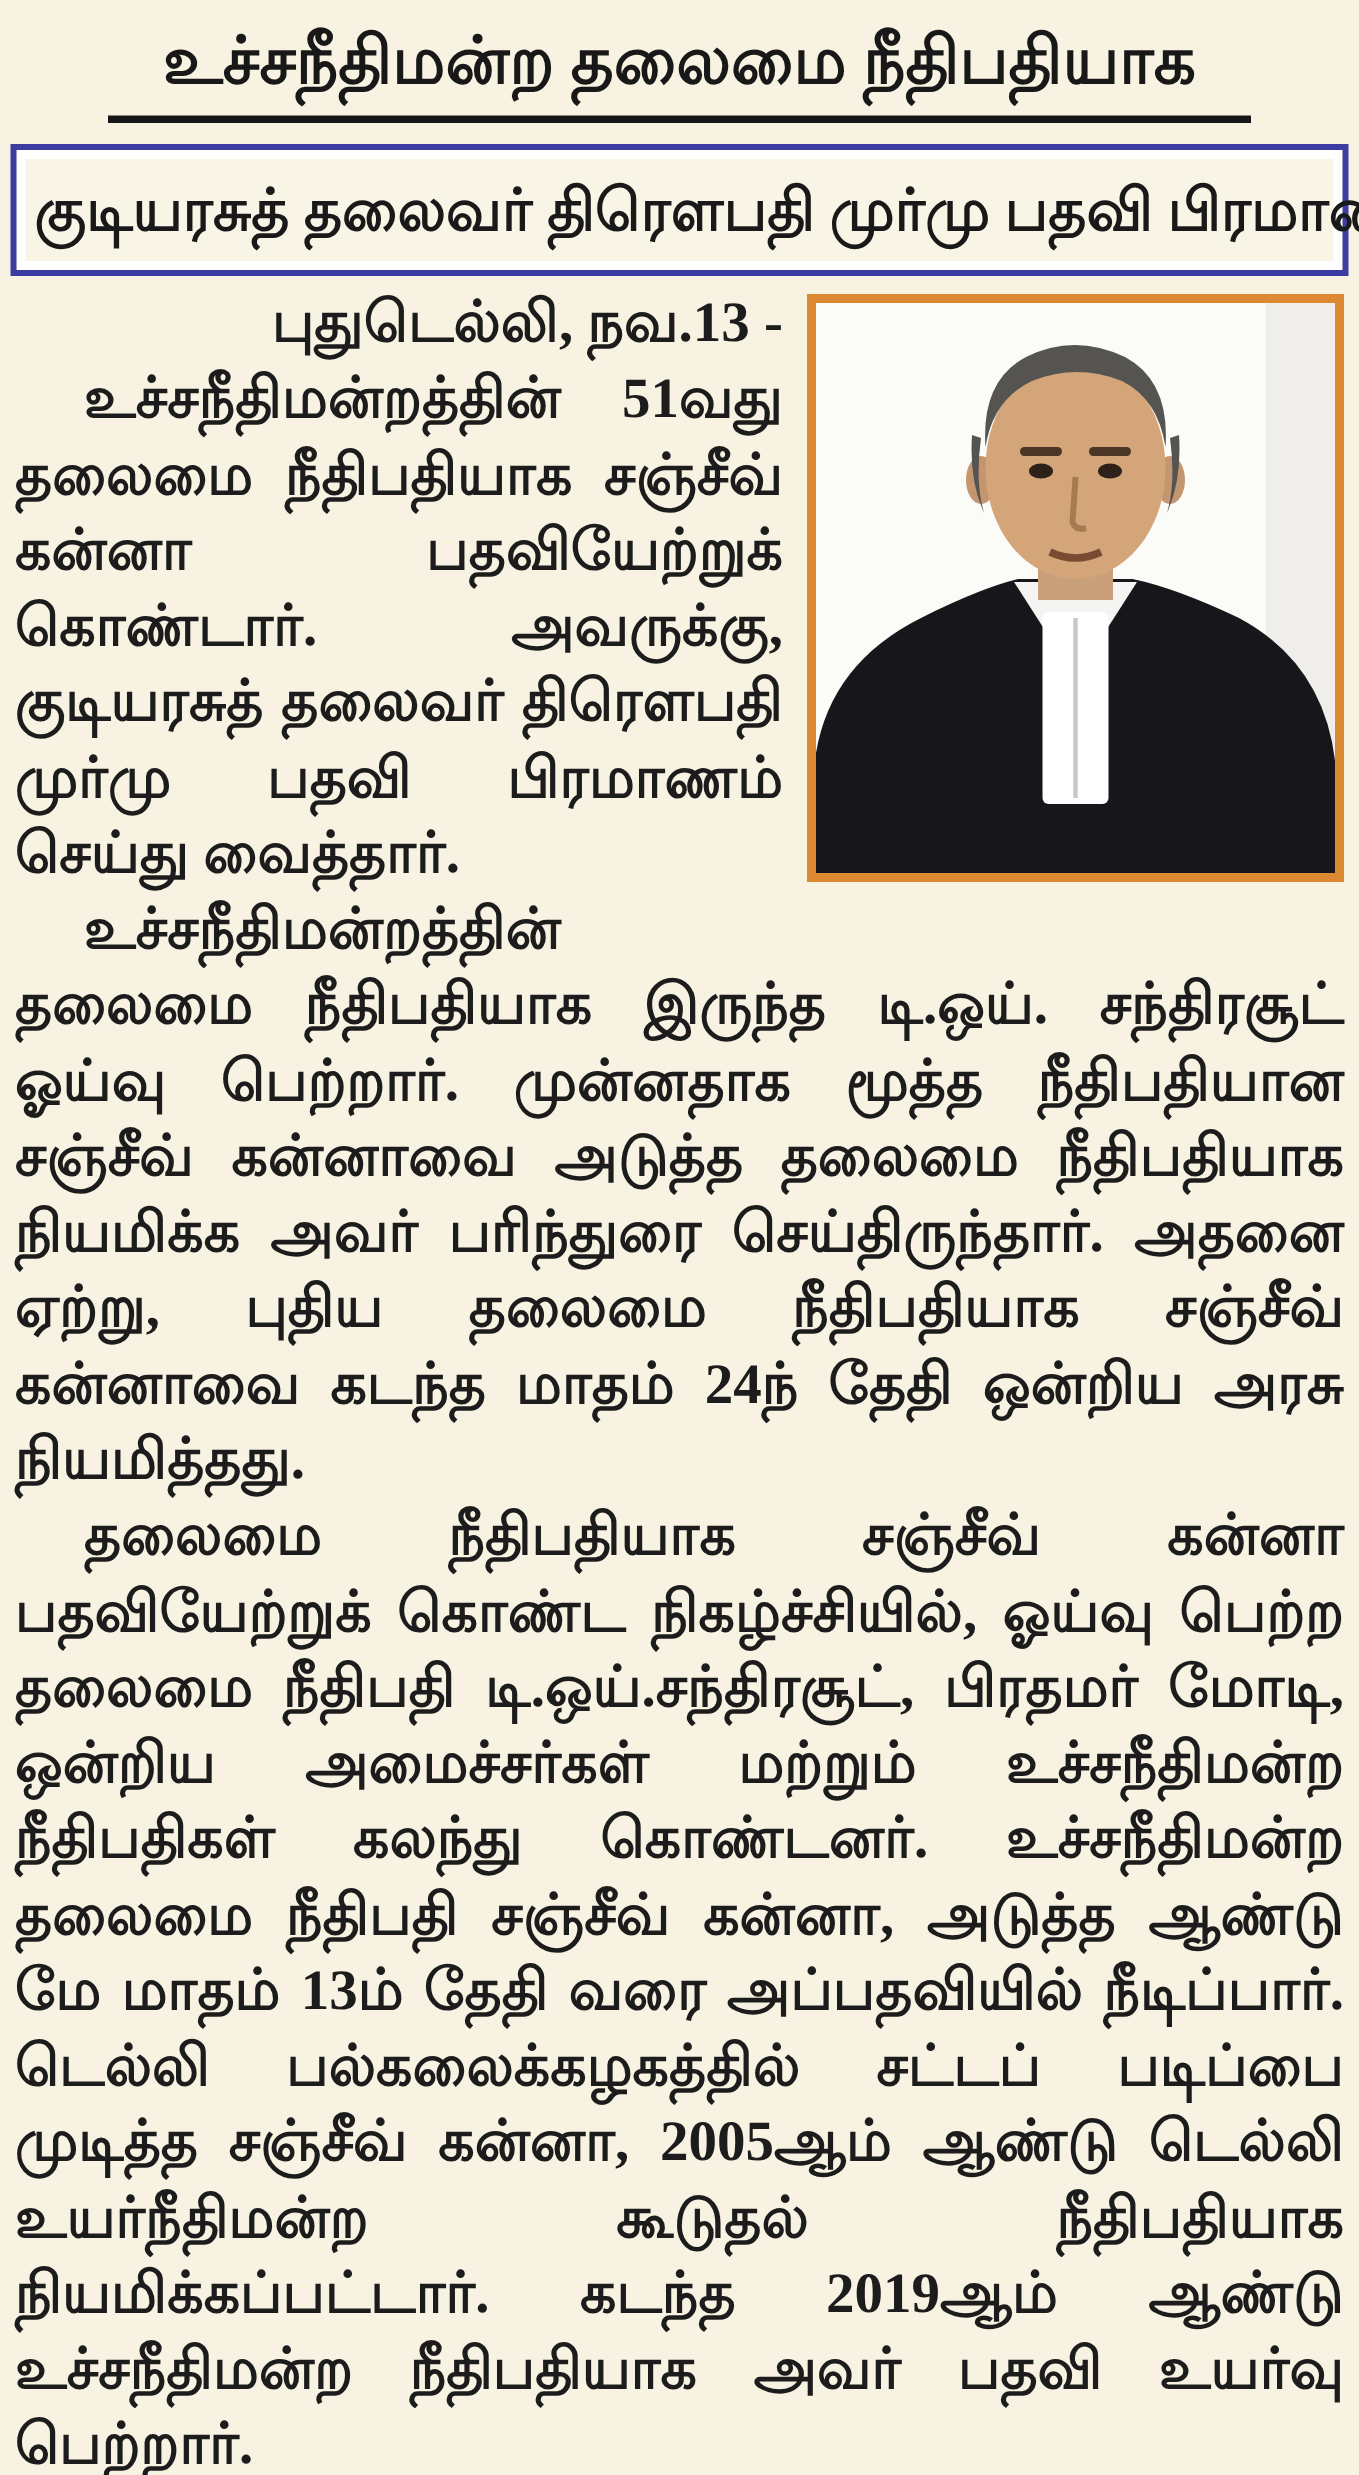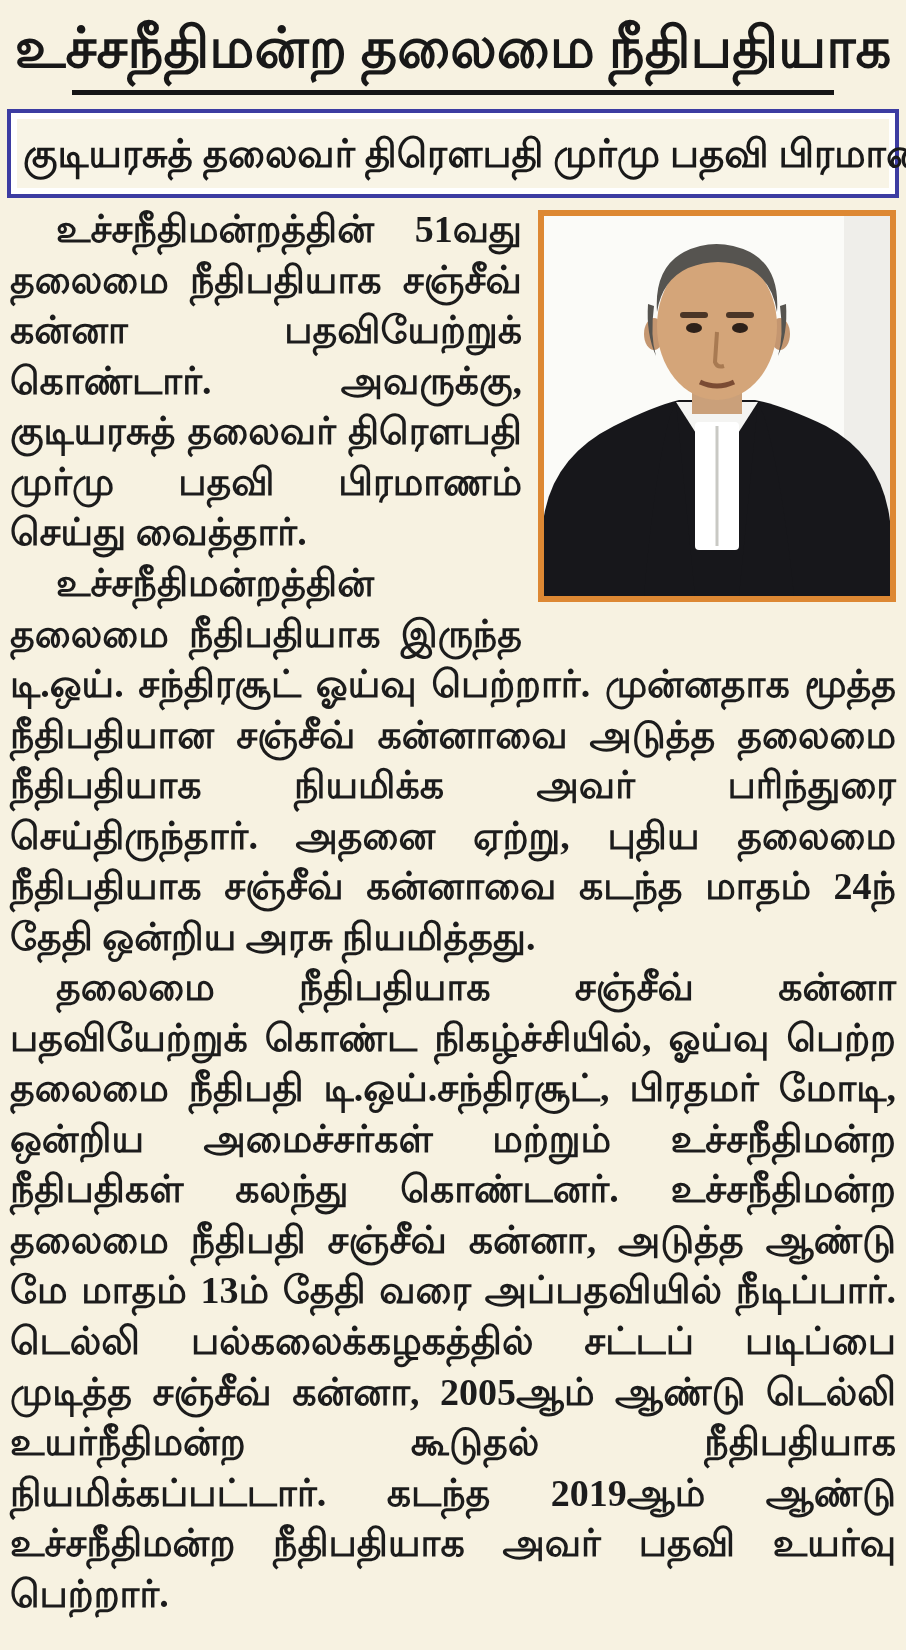--- a/index.html
+++ b/index.html
@@ -15,21 +15,21 @@
     background: #f7f2e1;
     overflow: hidden;
     box-sizing: border-box;
   }
   
   .masthead {
     text-align: center;
     padding-top: 16px;
   }
   .kicker {
-    font-size: 56px;
+    font-size: 44px;
     line-height: 1.15;
     font-weight: bold;
     color: #181818;
     letter-spacing: 0px;
   }
   .kicker-rule {
     width: 762px;
     height: 5px;
     background: #161616;
     margin: 10px auto 8px auto;
@@ -133,19 +133,20 @@
 
         <rect x="136" y="96" width="28" height="6" rx="3" fill="#4a3526"></rect>
         <rect x="182" y="96" width="28" height="6" rx="3" fill="#4a3526"></rect>
         <ellipse cx="150" cy="112" rx="8" ry="5" fill="#2e2119"></ellipse>
         <ellipse cx="196" cy="112" rx="8" ry="5" fill="#2e2119"></ellipse>
         <path d="M173,116 L171,146 Q173,152 180,150" stroke="#a87a52" stroke-width="4" fill="none"></path>
         <path d="M156,166 Q173,174 190,166" stroke="#7a4b33" stroke-width="5" fill="none"></path>
       </svg>
     </figure>
 
+    <p class="dateline">புதுடெல்லி, நவ.13 -</p>
 
     <p class="bodypara">உச்சநீதிமன்றத்தின் 51வது தலைமை நீதிபதியாக சஞ்சீவ் கன்னா பதவியேற்றுக் கொண்டார். அவருக்கு, குடியரசுத் தலைவர் திரௌபதி முர்மு பதவி பிரமாணம் செய்து வைத்தார்.</p>
     <p class="bodypara">உச்சநீதிமன்றத்தின் தலைமை நீதிபதியாக இருந்த டி.ஒய். சந்திரசூட் ஓய்வு பெற்றார். முன்னதாக மூத்த நீதிபதியான சஞ்சீவ் கன்னாவை அடுத்த தலைமை நீதிபதியாக நியமிக்க அவர் பரிந்துரை செய்திருந்தார். அதனை ஏற்று, புதிய தலைமை நீதிபதியாக சஞ்சீவ் கன்னாவை கடந்த மாதம் 24ந் தேதி ஒன்றிய அரசு நியமித்தது.</p>
     <p class="bodypara">தலைமை நீதிபதியாக சஞ்சீவ் கன்னா பதவியேற்றுக் கொண்ட நிகழ்ச்சியில், ஓய்வு பெற்ற தலைமை நீதிபதி டி.ஒய்.சந்திரசூட், பிரதமர் மோடி, ஒன்றிய அமைச்சர்கள் மற்றும் உச்சநீதிமன்ற நீதிபதிகள் கலந்து கொண்டனர். உச்சநீதிமன்ற தலைமை நீதிபதி சஞ்சீவ் கன்னா, அடுத்த ஆண்டு மே மாதம் 13ம் தேதி வரை அப்பதவியில் நீடிப்பார். டெல்லி பல்கலைக்கழகத்தில் சட்டப் படிப்பை முடித்த சஞ்சீவ் கன்னா, 2005ஆம் ஆண்டு டெல்லி உயர்நீதிமன்ற கூடுதல் நீதிபதியாக நியமிக்கப்பட்டார். கடந்த 2019ஆம் ஆண்டு உச்சநீதிமன்ற நீதிபதியாக அவர் பதவி உயர்வு பெற்றார்.</p>
 
   </main>
 </div>
 
 </body></html>

